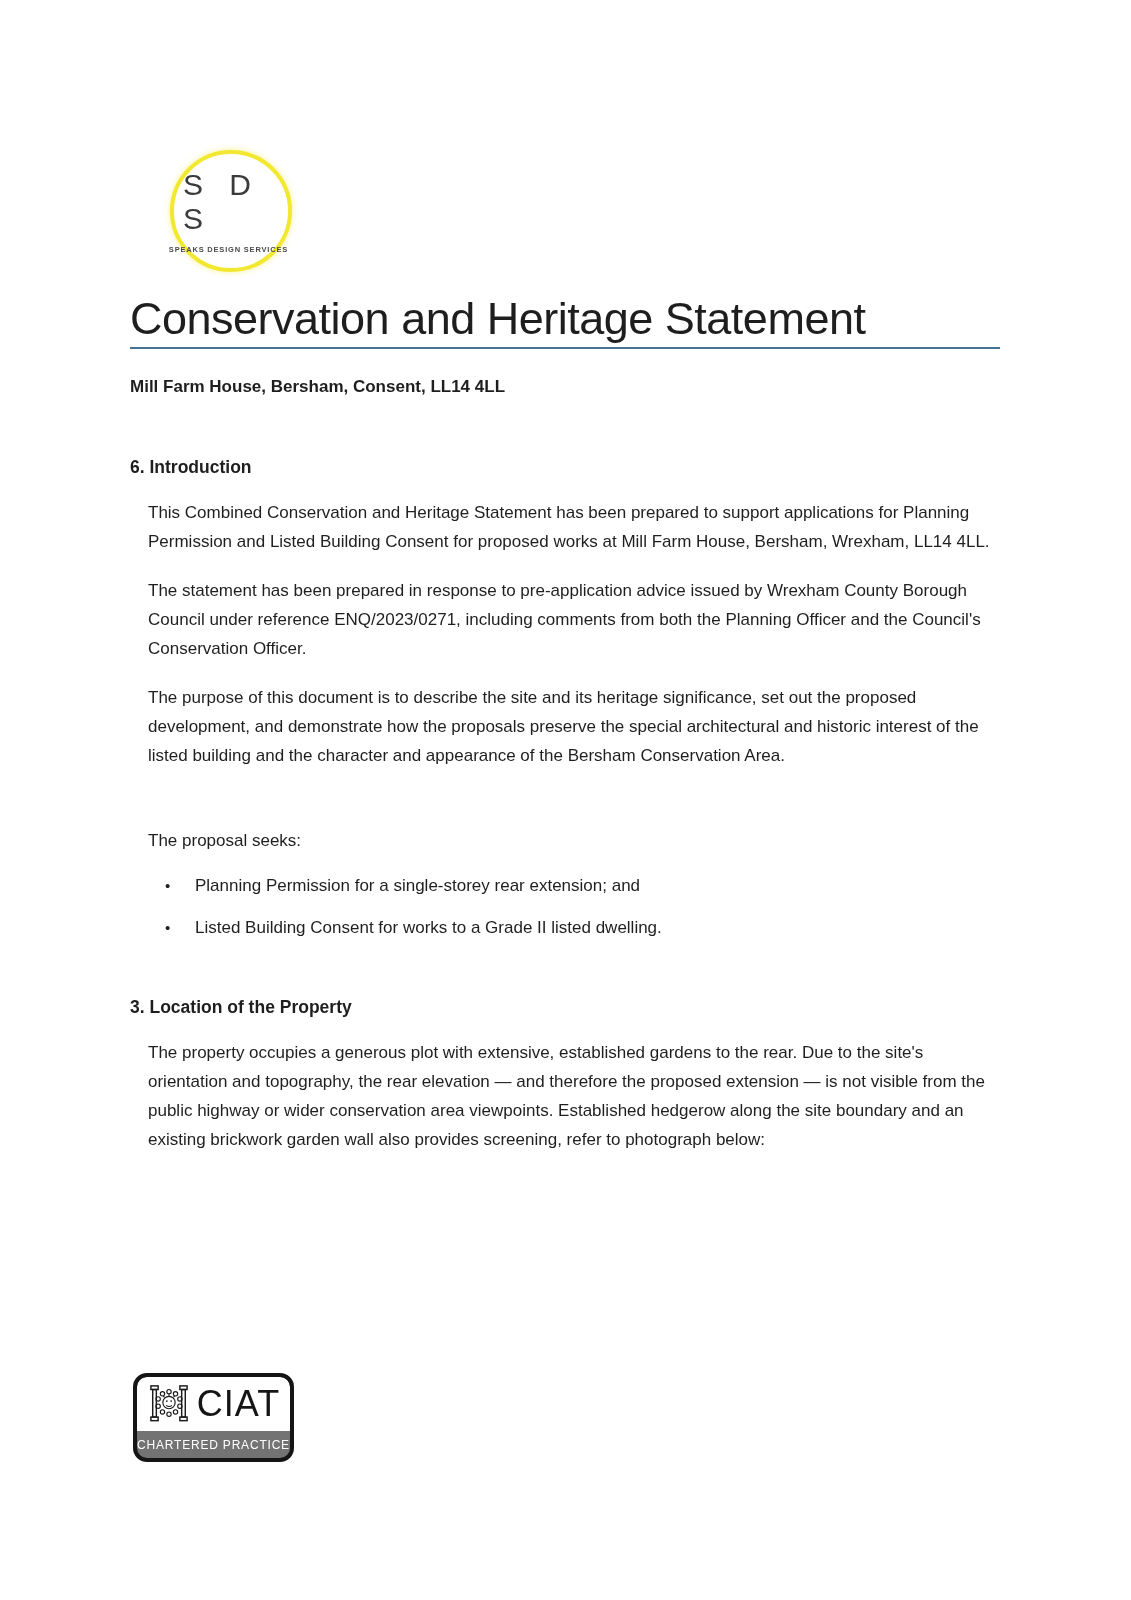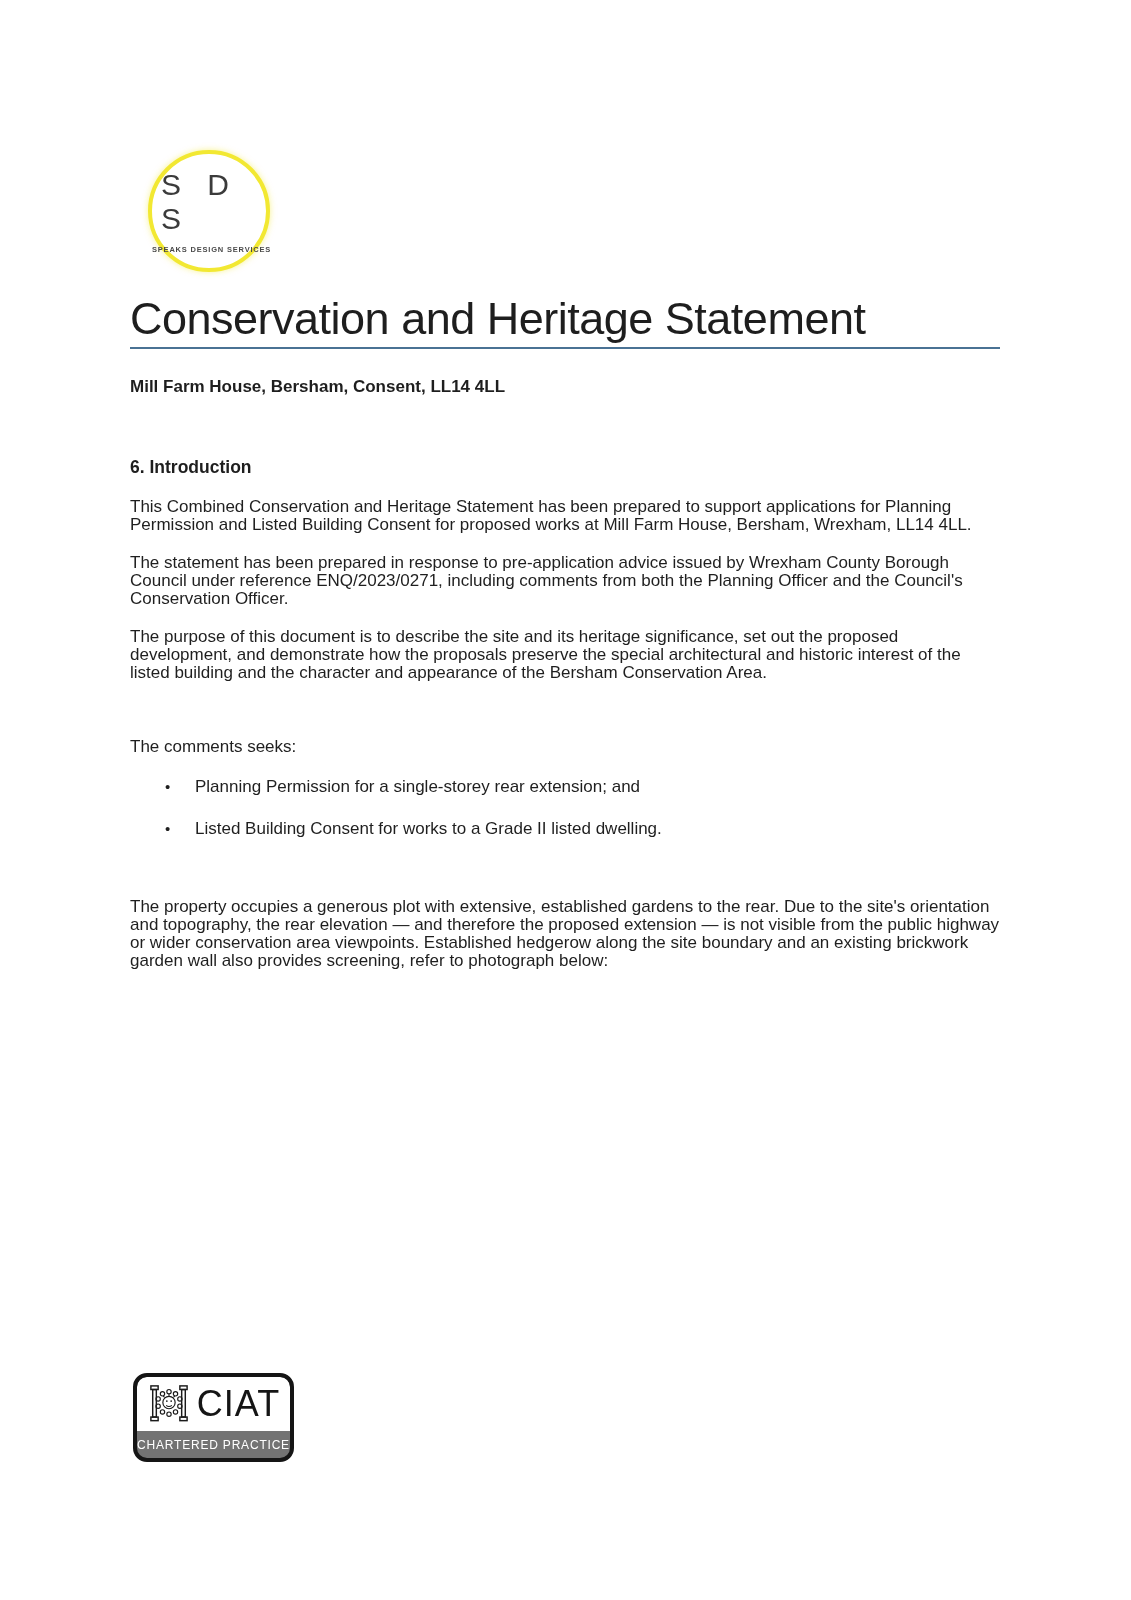--- a/index.html
+++ b/index.html
@@ -18,27 +18,27 @@
   .content {
     position: relative;
     padding: 150px 131px 0 130px;
     width: 100%;
   }
 
   
   .sds-logo {
     width: 122px;
     height: 122px;
-    margin-left: 18px;
+    margin-left: 40px;
     border-radius: 50%;
     border: 4px solid var(--sds-ring, #f2e832);
     box-shadow: 0 0 6px rgba(242,232,50,.55);
     display: flex;
     flex-direction: column;
-    align-items: flex-start;
+    align-items: flex-end;
     justify-content: center;
     background: #ffffff;
   }
   .sds-acronym {
     font-size: 30px;
     font-weight: 400;
     letter-spacing: 9px;
     color: #3b3b3b;
     margin-left: 9px; 
   }
@@ -73,23 +73,24 @@
   section { margin-top: 60px; }
   section.tight { margin-top: 56px; }
   h2 {
     font-size: 17.5px;
     font-weight: 700;
     color: #1e1e1e;
   }
   p.body-text {
     margin-top: 20px;
     font-size: 17px;
-    line-height: 18px;
+    line-height: 29px;
     color: #1f1f1f;
     max-width: 872px;
+    margin-left: 18px;
   }
   ul.bullet-list {
     list-style: none;
     margin-top: 18px;
     padding-left: 35px;
   }
   ul.bullet-list li {
     display: flex;
     font-size: 17px;
     line-height: 26px;
@@ -162,34 +163,35 @@
     <p class="doc-subtitle">Mill Farm House, Bersham, Consent, LL14 4LL</p>
 
     <section>
       <h2>6. Introduction</h2>
       <p class="body-text">This Combined Conservation and Heritage Statement has been prepared to support applications for Planning Permission and Listed Building Consent for proposed works at Mill Farm House, Bersham, Wrexham, LL14 4LL.</p>
       <p class="body-text">The statement has been prepared in response to pre-application advice issued by Wrexham County Borough Council under reference ENQ/2023/0271, including comments from both the Planning Officer and the Council's Conservation Officer.</p>
       <p class="body-text">The purpose of this document is to describe the site and its heritage significance, set out the proposed development, and demonstrate how the proposals preserve the special architectural and historic interest of the listed building and the character and appearance of the Bersham Conservation Area.</p>
     </section>
 
     <section class="tight">
-      <p class="body-text">The comments seeks:</p>
+      <p class="body-text">The proposal seeks:</p>
       <ul class="bullet-list">
         <li>
           <span class="bullet-glyph">•</span>
           <span>Planning Permission for a single-storey rear extension; and</span>
         </li>
         <li>
           <span class="bullet-glyph">•</span>
           <span>Listed Building Consent for works to a Grade II listed dwelling.</span>
         </li>
       </ul>
     </section>
 
     <section class="tight">
+      <h2>3. Location of the Property</h2>
       <p class="body-text">The property occupies a generous plot with extensive, established gardens to the rear. Due to the site's orientation and topography, the rear elevation — and therefore the proposed extension — is not visible from the public highway or wider conservation area viewpoints. Established hedgerow along the site boundary and an existing brickwork garden wall also provides screening, refer to photograph below:</p>
     </section>
 
   </div>
 
   <div class="ciat-badge">
     <div class="ciat-top">
       <svg class="ciat-emblem" width="44" height="42" viewBox="0 0 60 58" fill="none" xmlns="http://www.w3.org/2000/svg">
 
         <rect x="5" y="4" width="10" height="5" stroke="#1a1a1a" stroke-width="2" fill="none"></rect>

